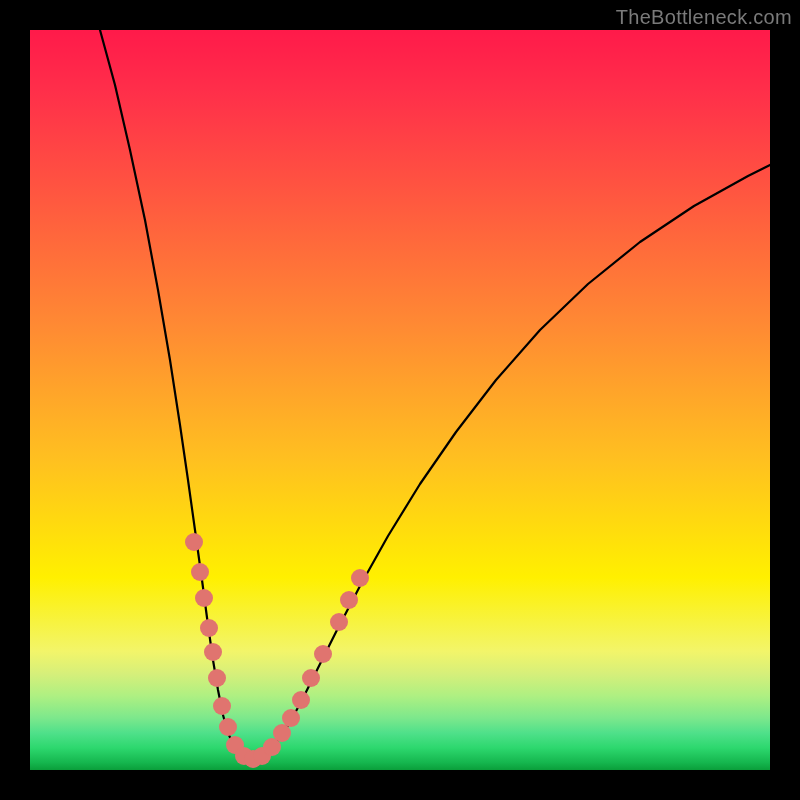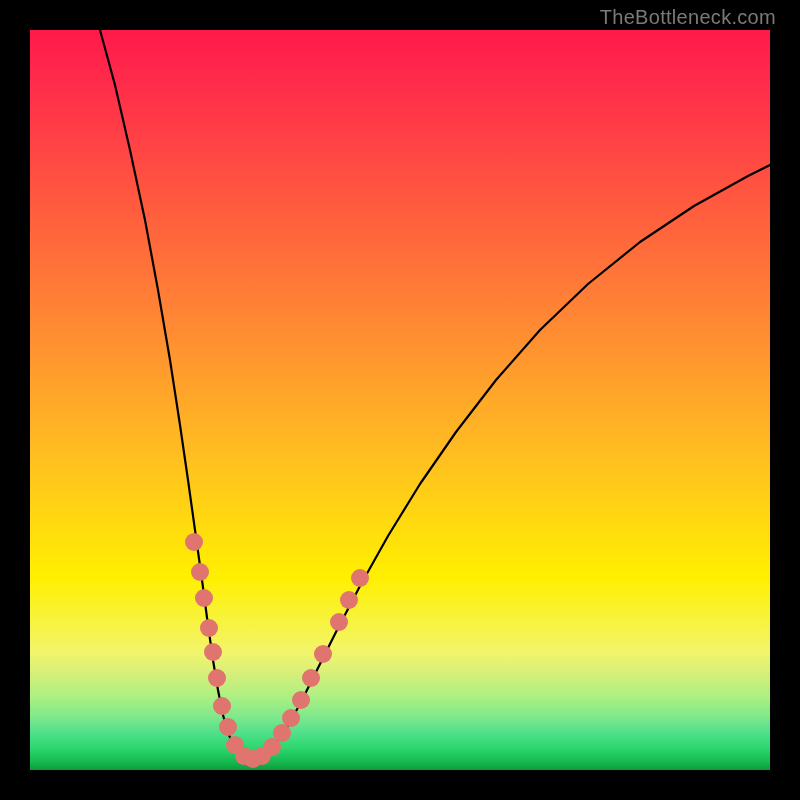--- a/index.html
+++ b/index.html
@@ -48,21 +48,21 @@
   }
   .curve-svg {
     position: absolute;
     inset: 0;
     width: 100%;
     height: 100%;
   }
   .watermark {
     position: absolute;
     top: 6px;
-    right: 24px;
+    right: 8px;
     color: #7a7a7a;
     font-size: 20px;
     font-weight: 500;
     letter-spacing: 0.3px;
     user-select: none;
   }
 </style>
 </head>
 <body>
 

